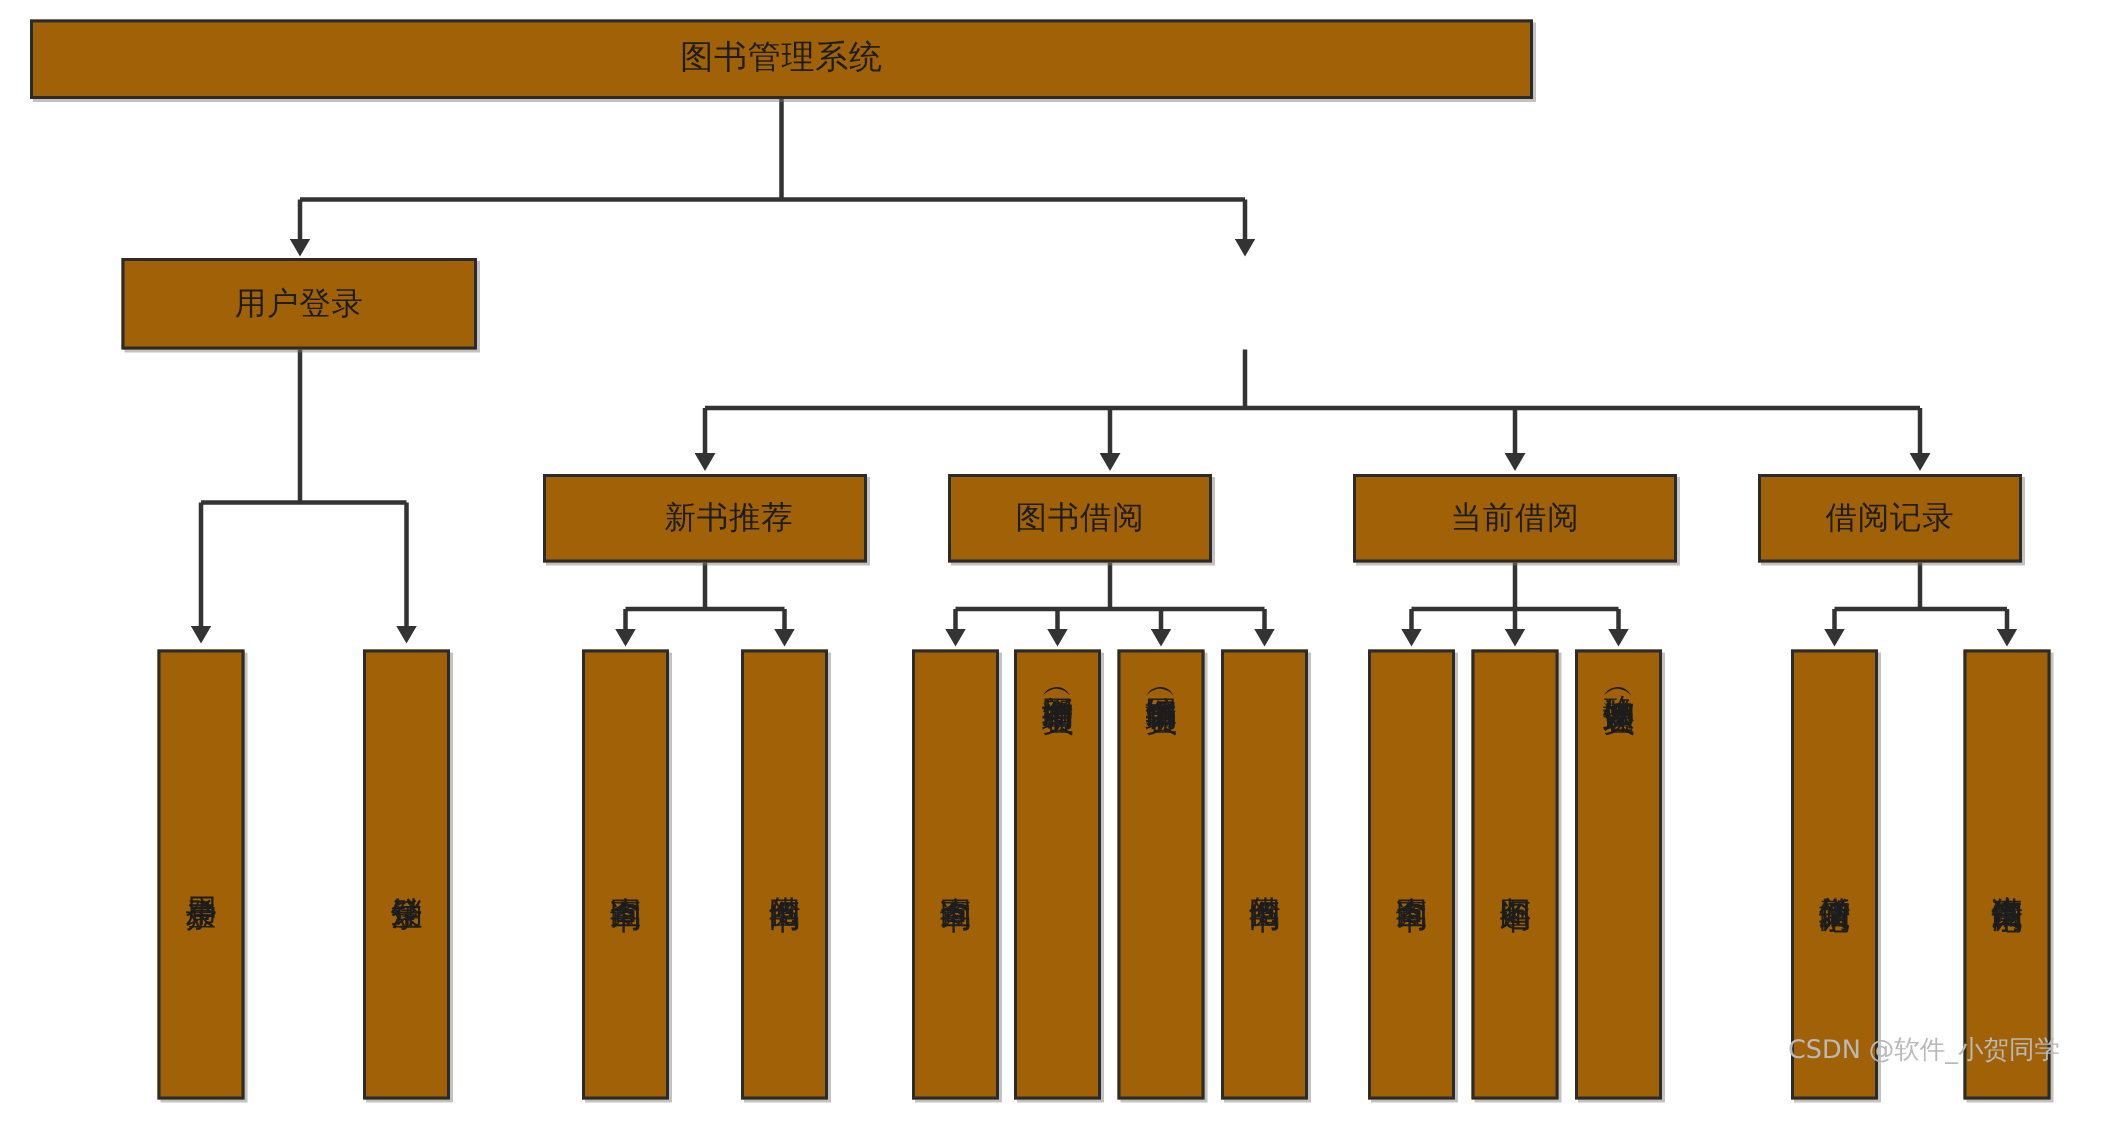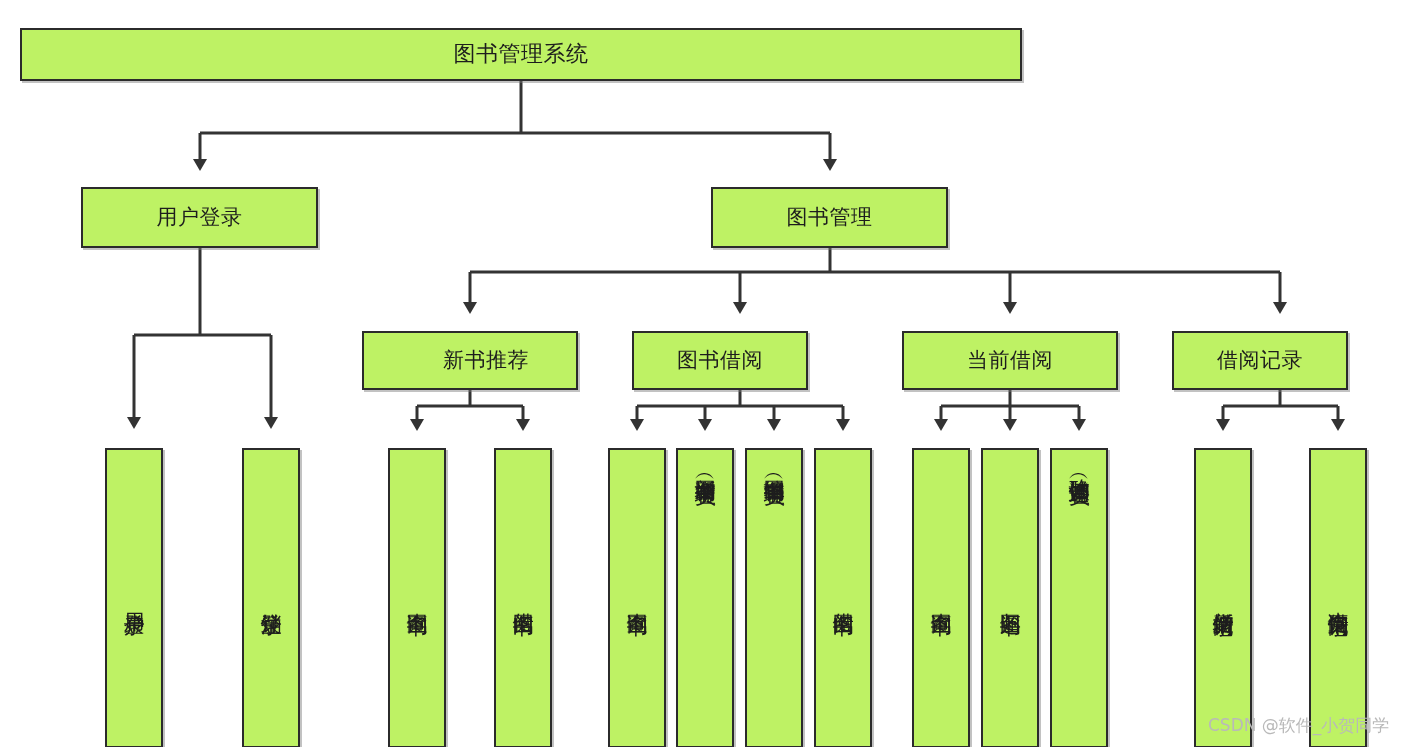--- a/index.html
+++ b/index.html
@@ -22,28 +22,27 @@
     position: absolute;
     left: 0;
     top: 0;
     width: 1405px;
     height: 747px;
     pointer-events: none;
   }
   .node {
     position: absolute;
     box-sizing: border-box;
-    background: #bef264;
+    background: #a16207;
     border: 2px solid #2b2b2b;
     box-shadow: 2px 2px 0 0 rgba(120,120,120,0.45);
     display: flex;
     align-items: center;
     justify-content: center;
     color: #1d1d1d;
-    margin-top: 15px;
   }
   .node.h {
     
   }
   .node.h .label {
     font-size: 21px;
     line-height: 1.1;
     letter-spacing: 0.5px;
     white-space: nowrap;
   }
@@ -131,23 +130,20 @@
     </g>
   </svg>
 
   <div class="node h root" style="left:20px; top:13px; width:1002px; height:53px;">
     <span class="label">图书管理系统</span>
   </div>
 
   <div class="node h" style="left:81px; top:172px; width:237px; height:61px;">
     <span class="label">用户登录</span>
   </div>
-  <div class="node h" style="left:711px; top:172px; width:237px; height:61px;">
-    <span class="label">图书管理</span>
-  </div>
 
   <div class="node h" style="left:362px; top:316px; width:216px; height:59px;padding-left:32px;">
     <span class="label">新书推荐</span>
   </div>
   <div class="node h" style="left:632px; top:316px; width:176px; height:59px;">
     <span class="label">图书借阅</span>
   </div>
   <div class="node h" style="left:902px; top:316px; width:216px; height:59px;">
     <span class="label">当前借阅</span>
   </div>
@@ -192,15 +188,15 @@
     <span class="label">确认归还（管理员）</span>
   </div>
 
   <div class="node v mid" style="left:1194px; top:433px; width:58px; height:300px;">
     <span class="label">新增借阅记录</span>
   </div>
   <div class="node v mid" style="left:1309px; top:433px; width:58px; height:300px;">
     <span class="label">查询借阅记录</span>
   </div>
 
-  <div class="watermark" style="left:1192px; top:714px;margin-left:16px;">CSDN @软件_小贺同学</div>
+  <div class="watermark" style="left:1192px; top:688px;">CSDN @软件_小贺同学</div>
 
 </div>
 
 </body></html>

